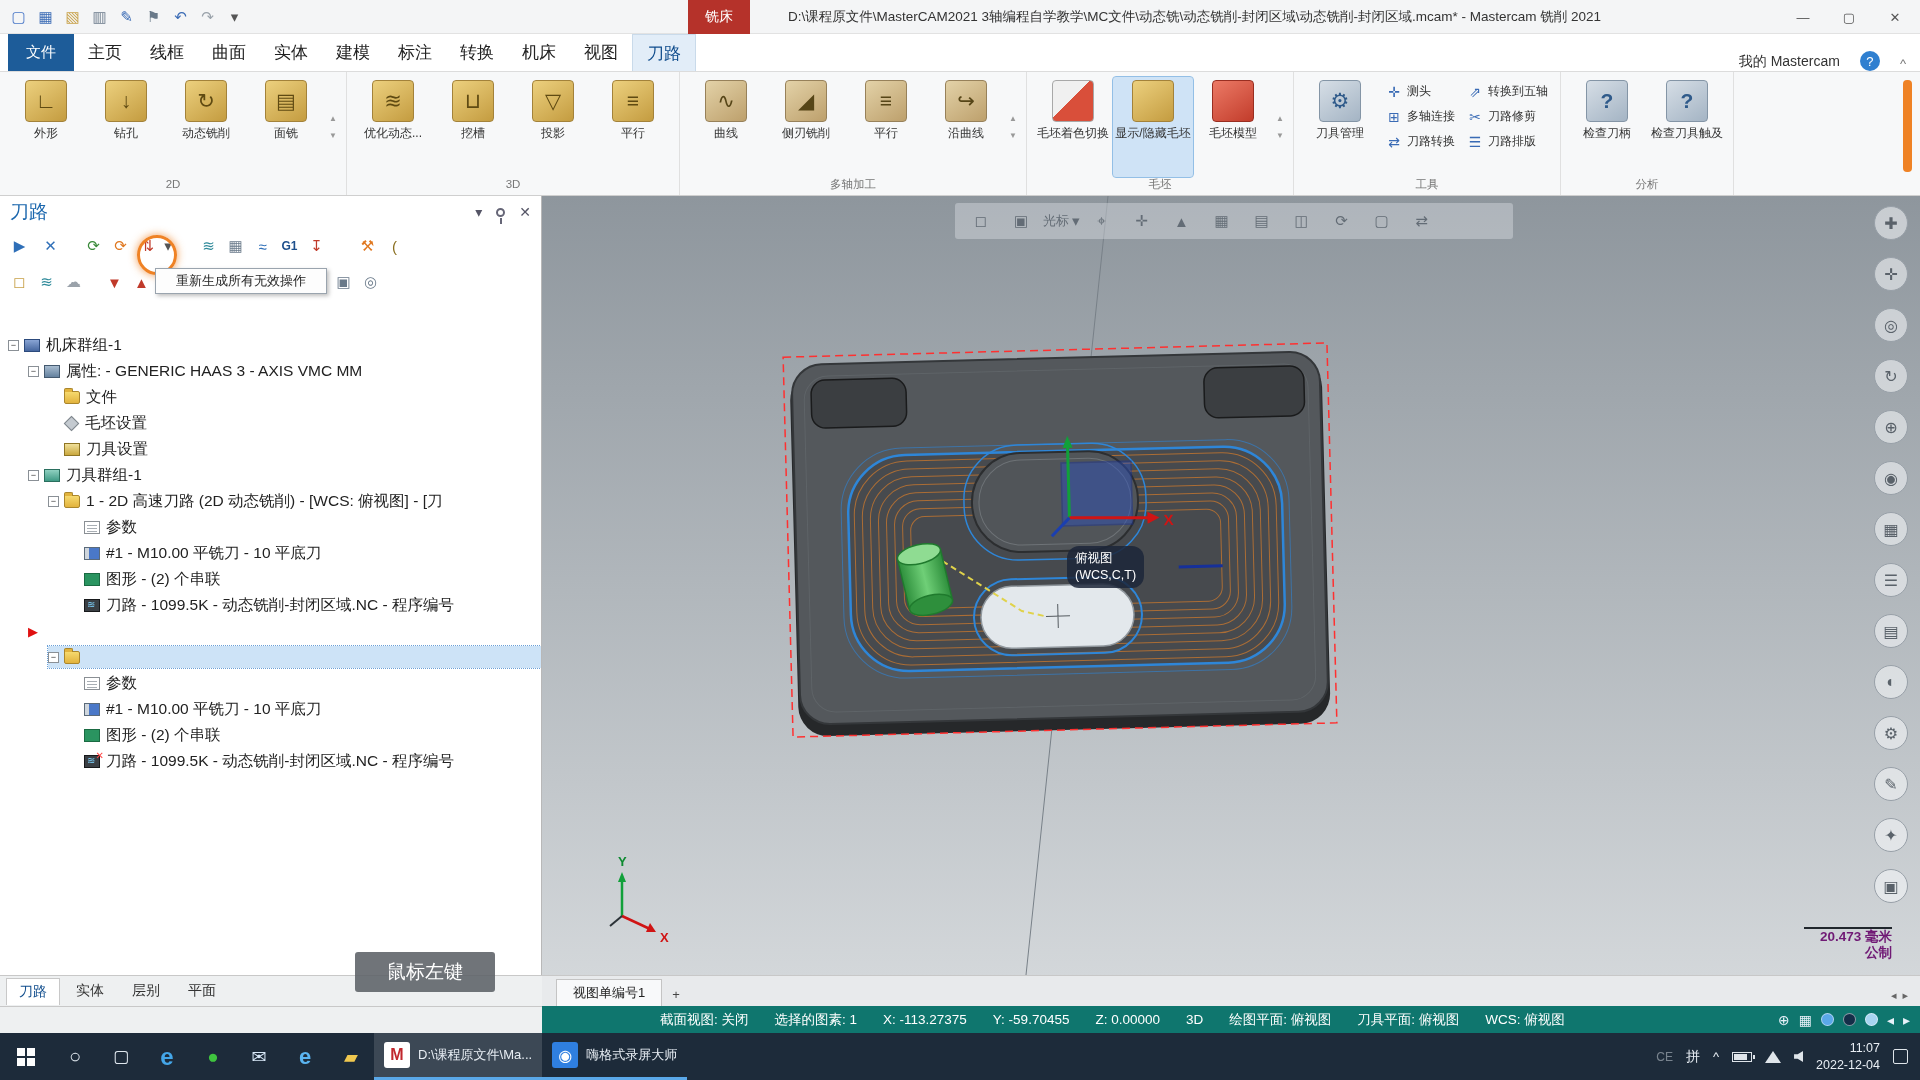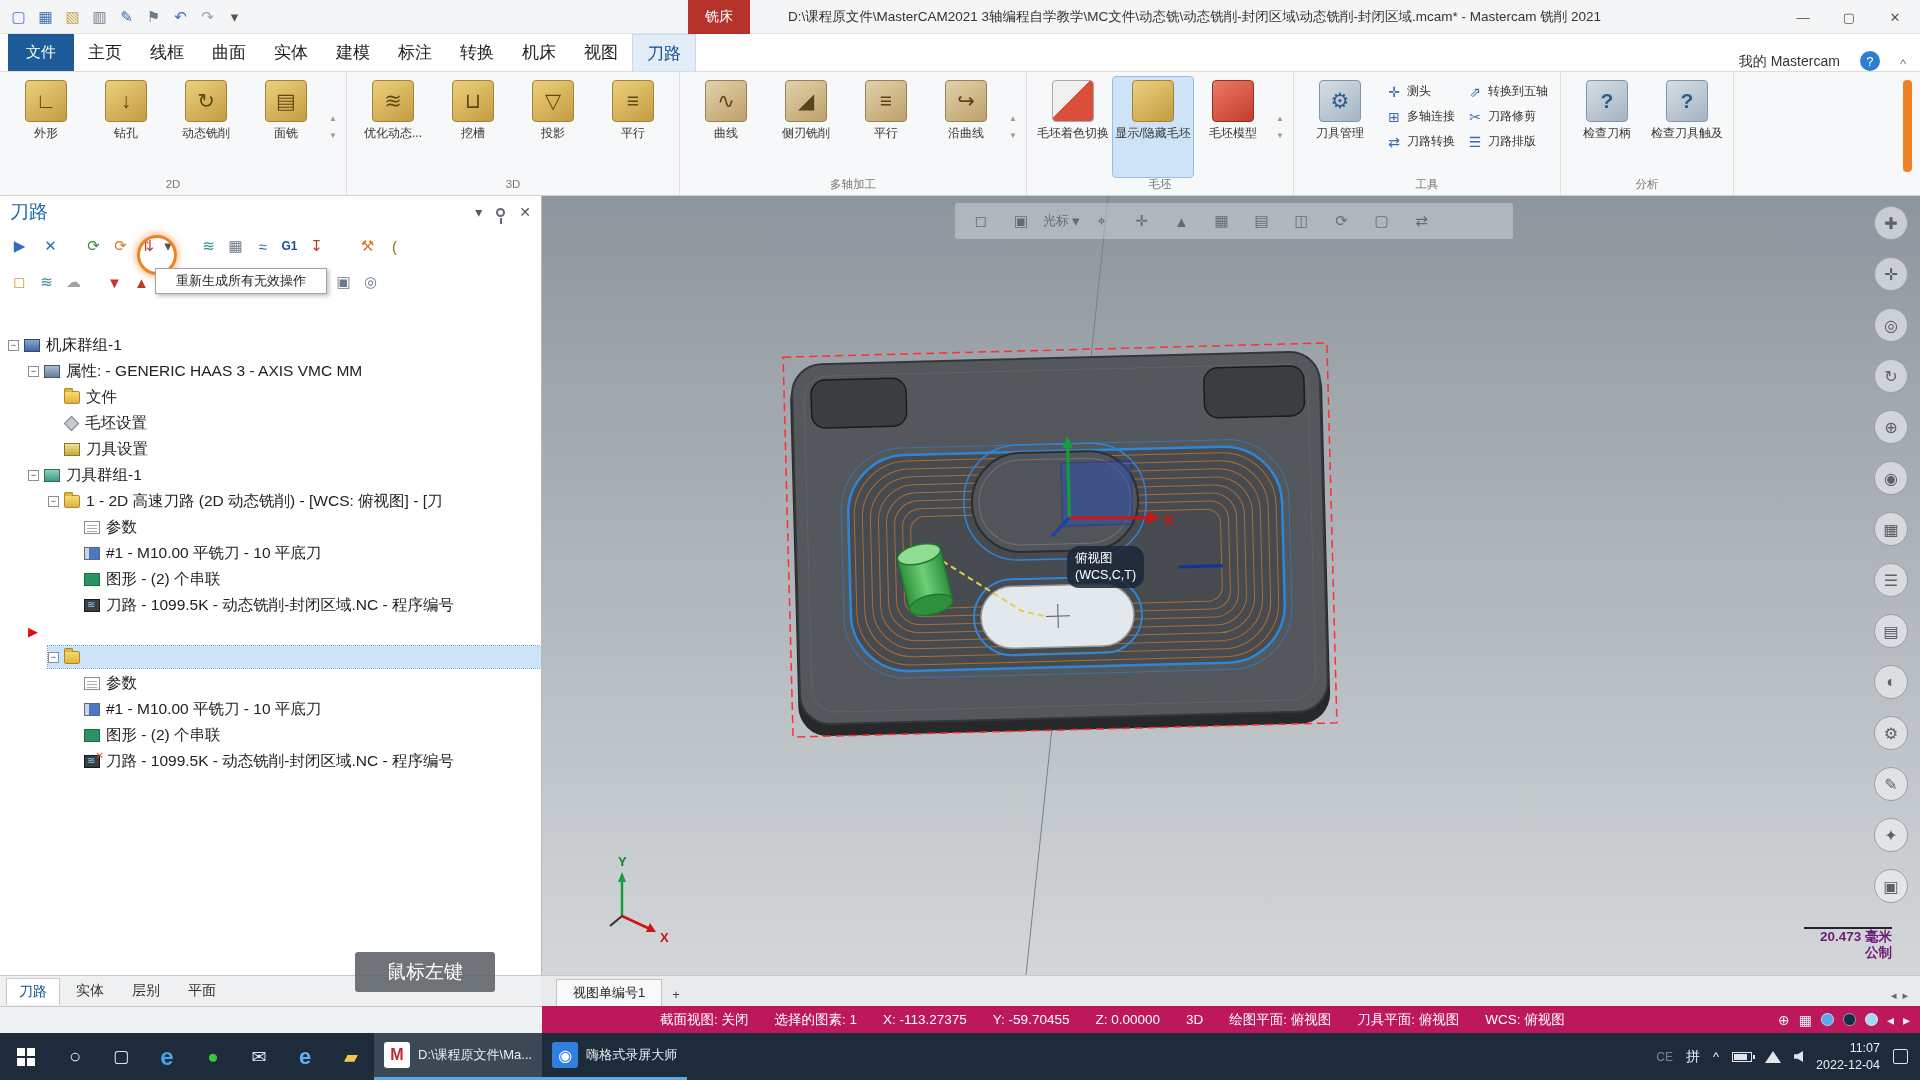--- a/index.html
+++ b/index.html
@@ -119,21 +119,21 @@
   .ptab{padding:4px 12px;font-size:14px;color:#333}
   .ptab.active{background:#fff;border:1px solid #c8c8c8;border-bottom:none;color:#0f4c8c}
   .view-tabs{flex:1;background:#e8eaec;border-top:1px solid #c8c8c8;display:flex;align-items:flex-end;padding-left:14px}
   .vtab{background:#f8f9fa;border:1px solid #c4c4c4;border-bottom:none;padding:4px 16px;font-size:13px;color:#222}
   .vtab-add{padding:4px 10px;font-size:13px;color:#444}
   .vtabs-right{margin-left:auto;padding:0 12px 4px;color:#666;font-size:11px;display:flex;gap:6px}
 
   
   .statusbar{position:absolute;left:0;top:1006px;right:0;height:27px;display:flex}
   .status-left{width:542px;background:#eef0f1;border-top:1px solid #c8c8c8}
-  .status-main{flex:1;background:#be185d;color:#fff;display:flex;align-items:center;font-size:13.5px;
+  .status-main{flex:1;background:#0f766e;color:#fff;display:flex;align-items:center;font-size:13.5px;
       padding-left:118px;gap:26px;position:relative}
   .status-item{white-space:nowrap}
   .status-right{position:absolute;right:10px;top:0;height:27px;display:flex;gap:9px;align-items:center}
   .sdot{width:13px;height:13px;border-radius:50%;border:1px solid rgba(255,255,255,.5)}
   .sglyph{font-size:14px;color:#e8f2fa}
 
   
   .taskbar{position:absolute;left:0;top:1033px;right:0;height:47px;background:#1d2b3a;display:flex;
       align-items:center;color:#e8eef4}
   .start{width:52px;height:47px;display:flex;align-items:center;justify-content:center}

